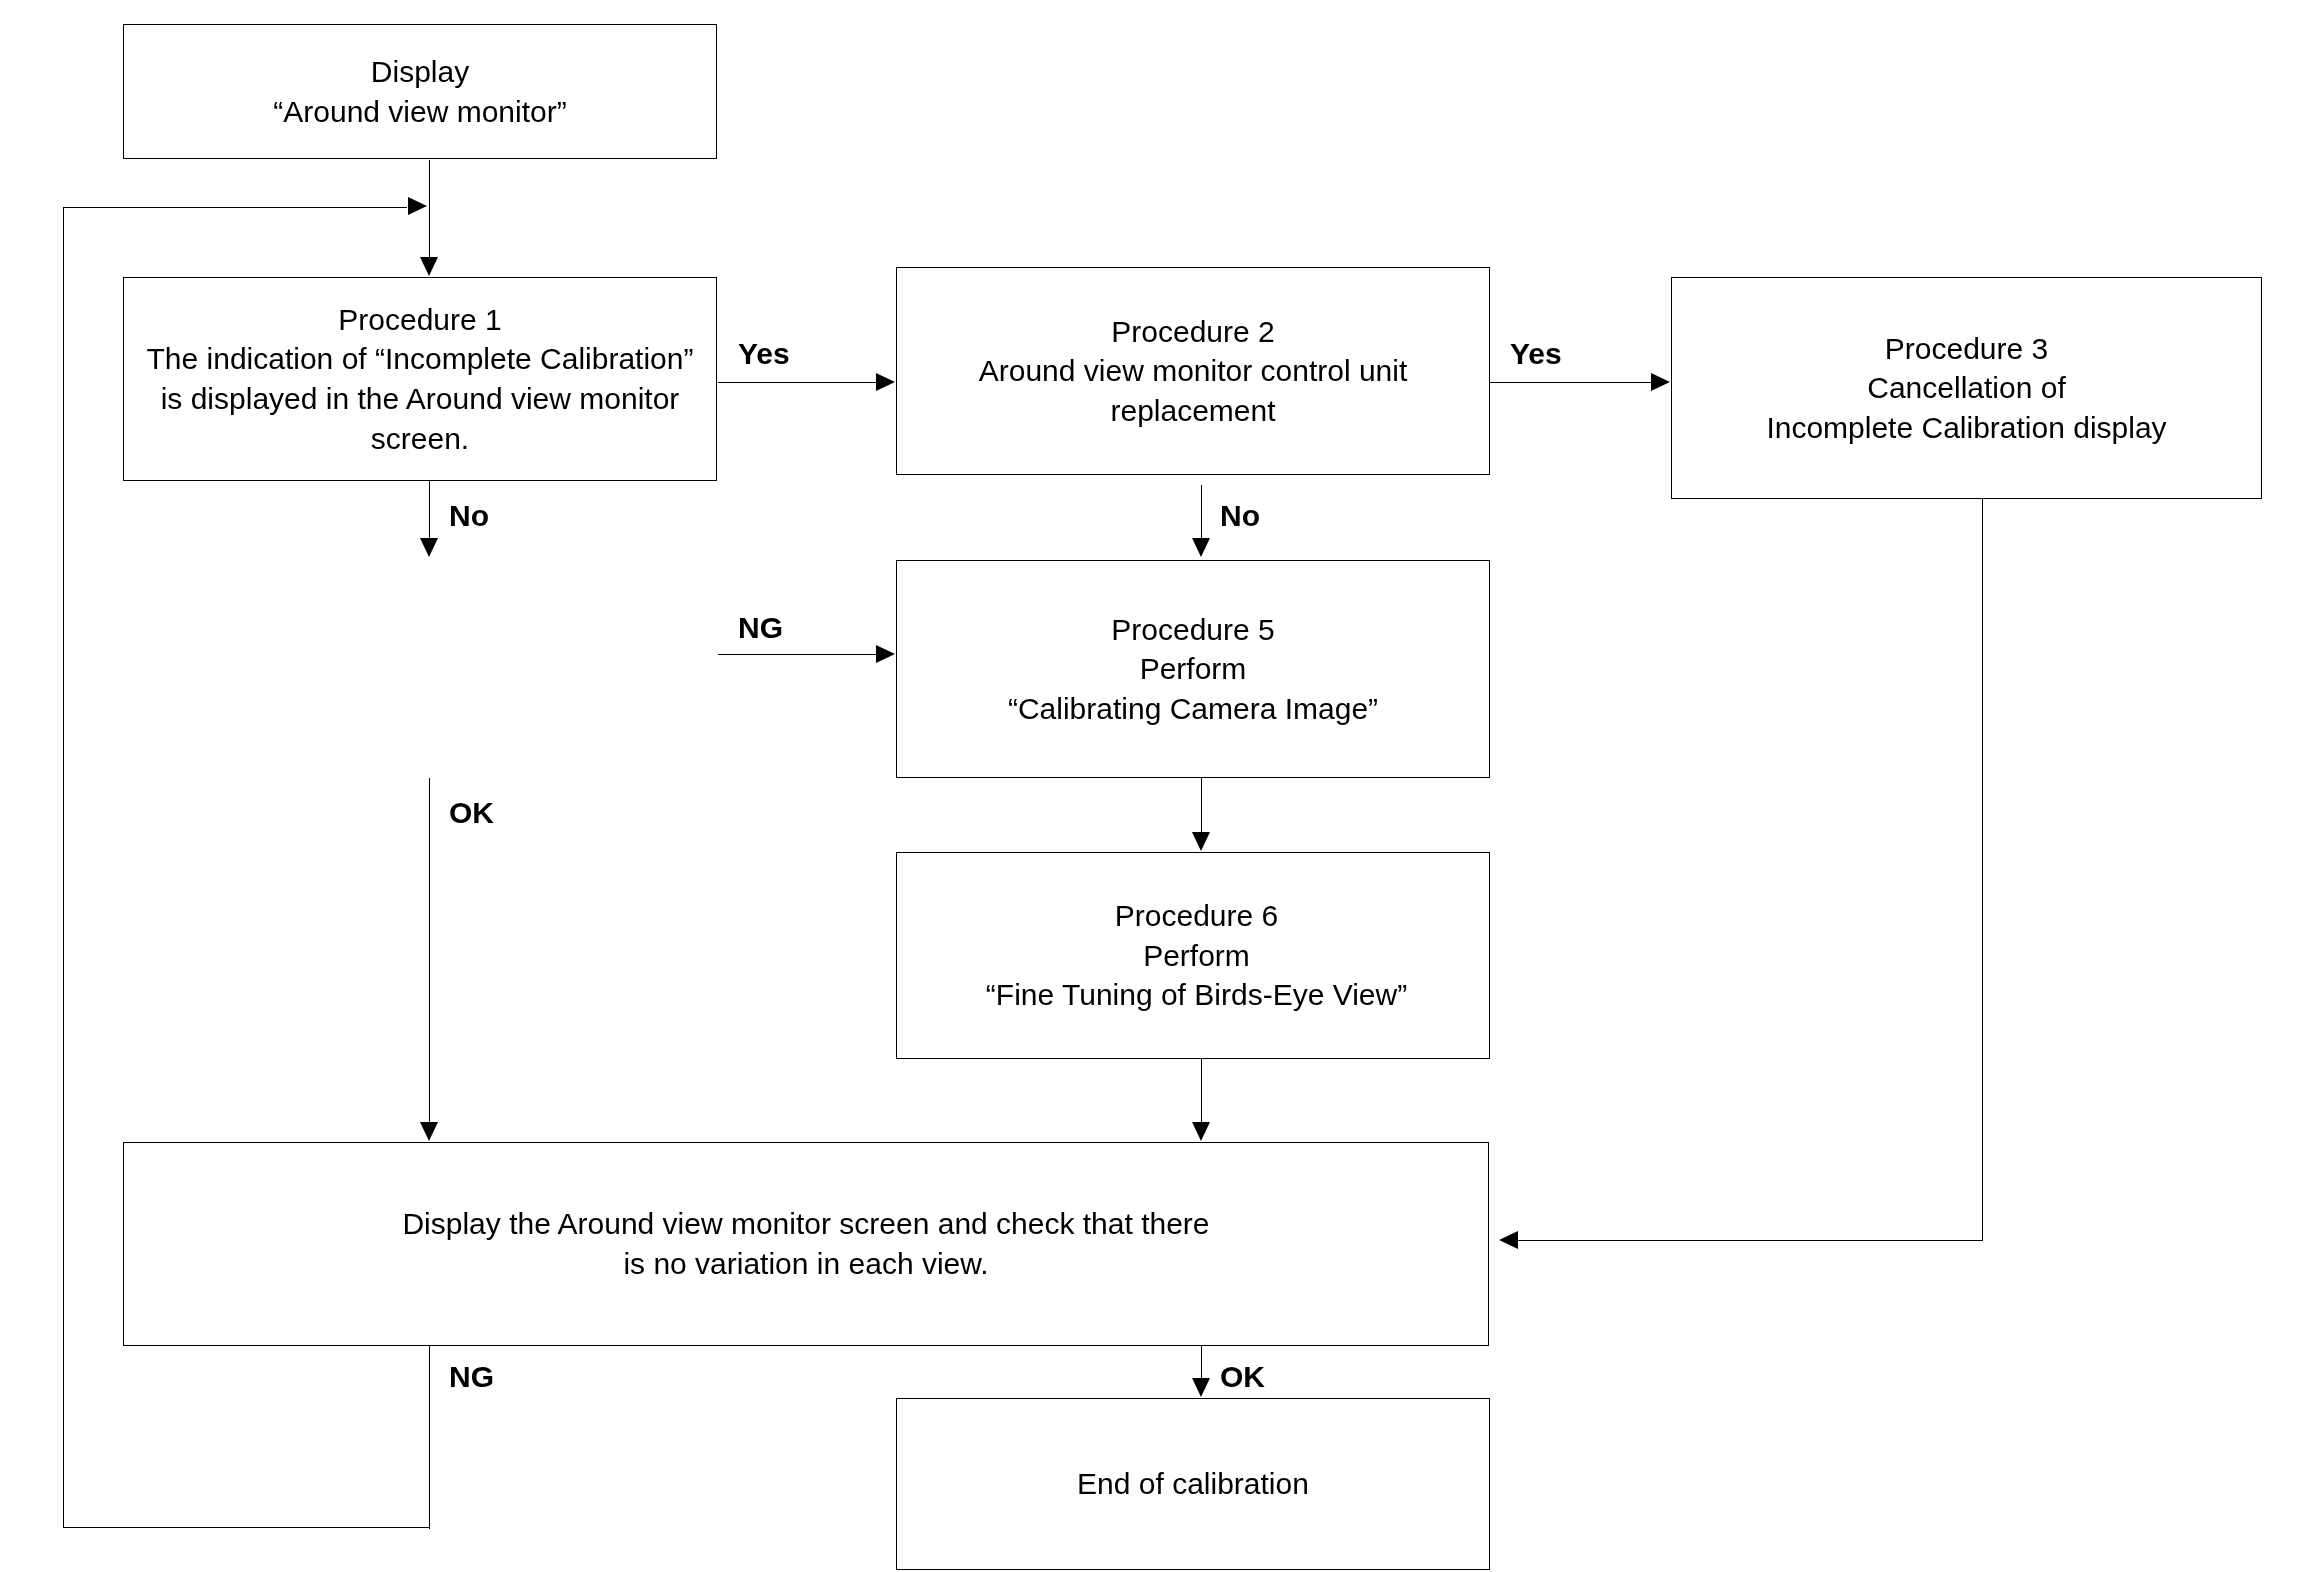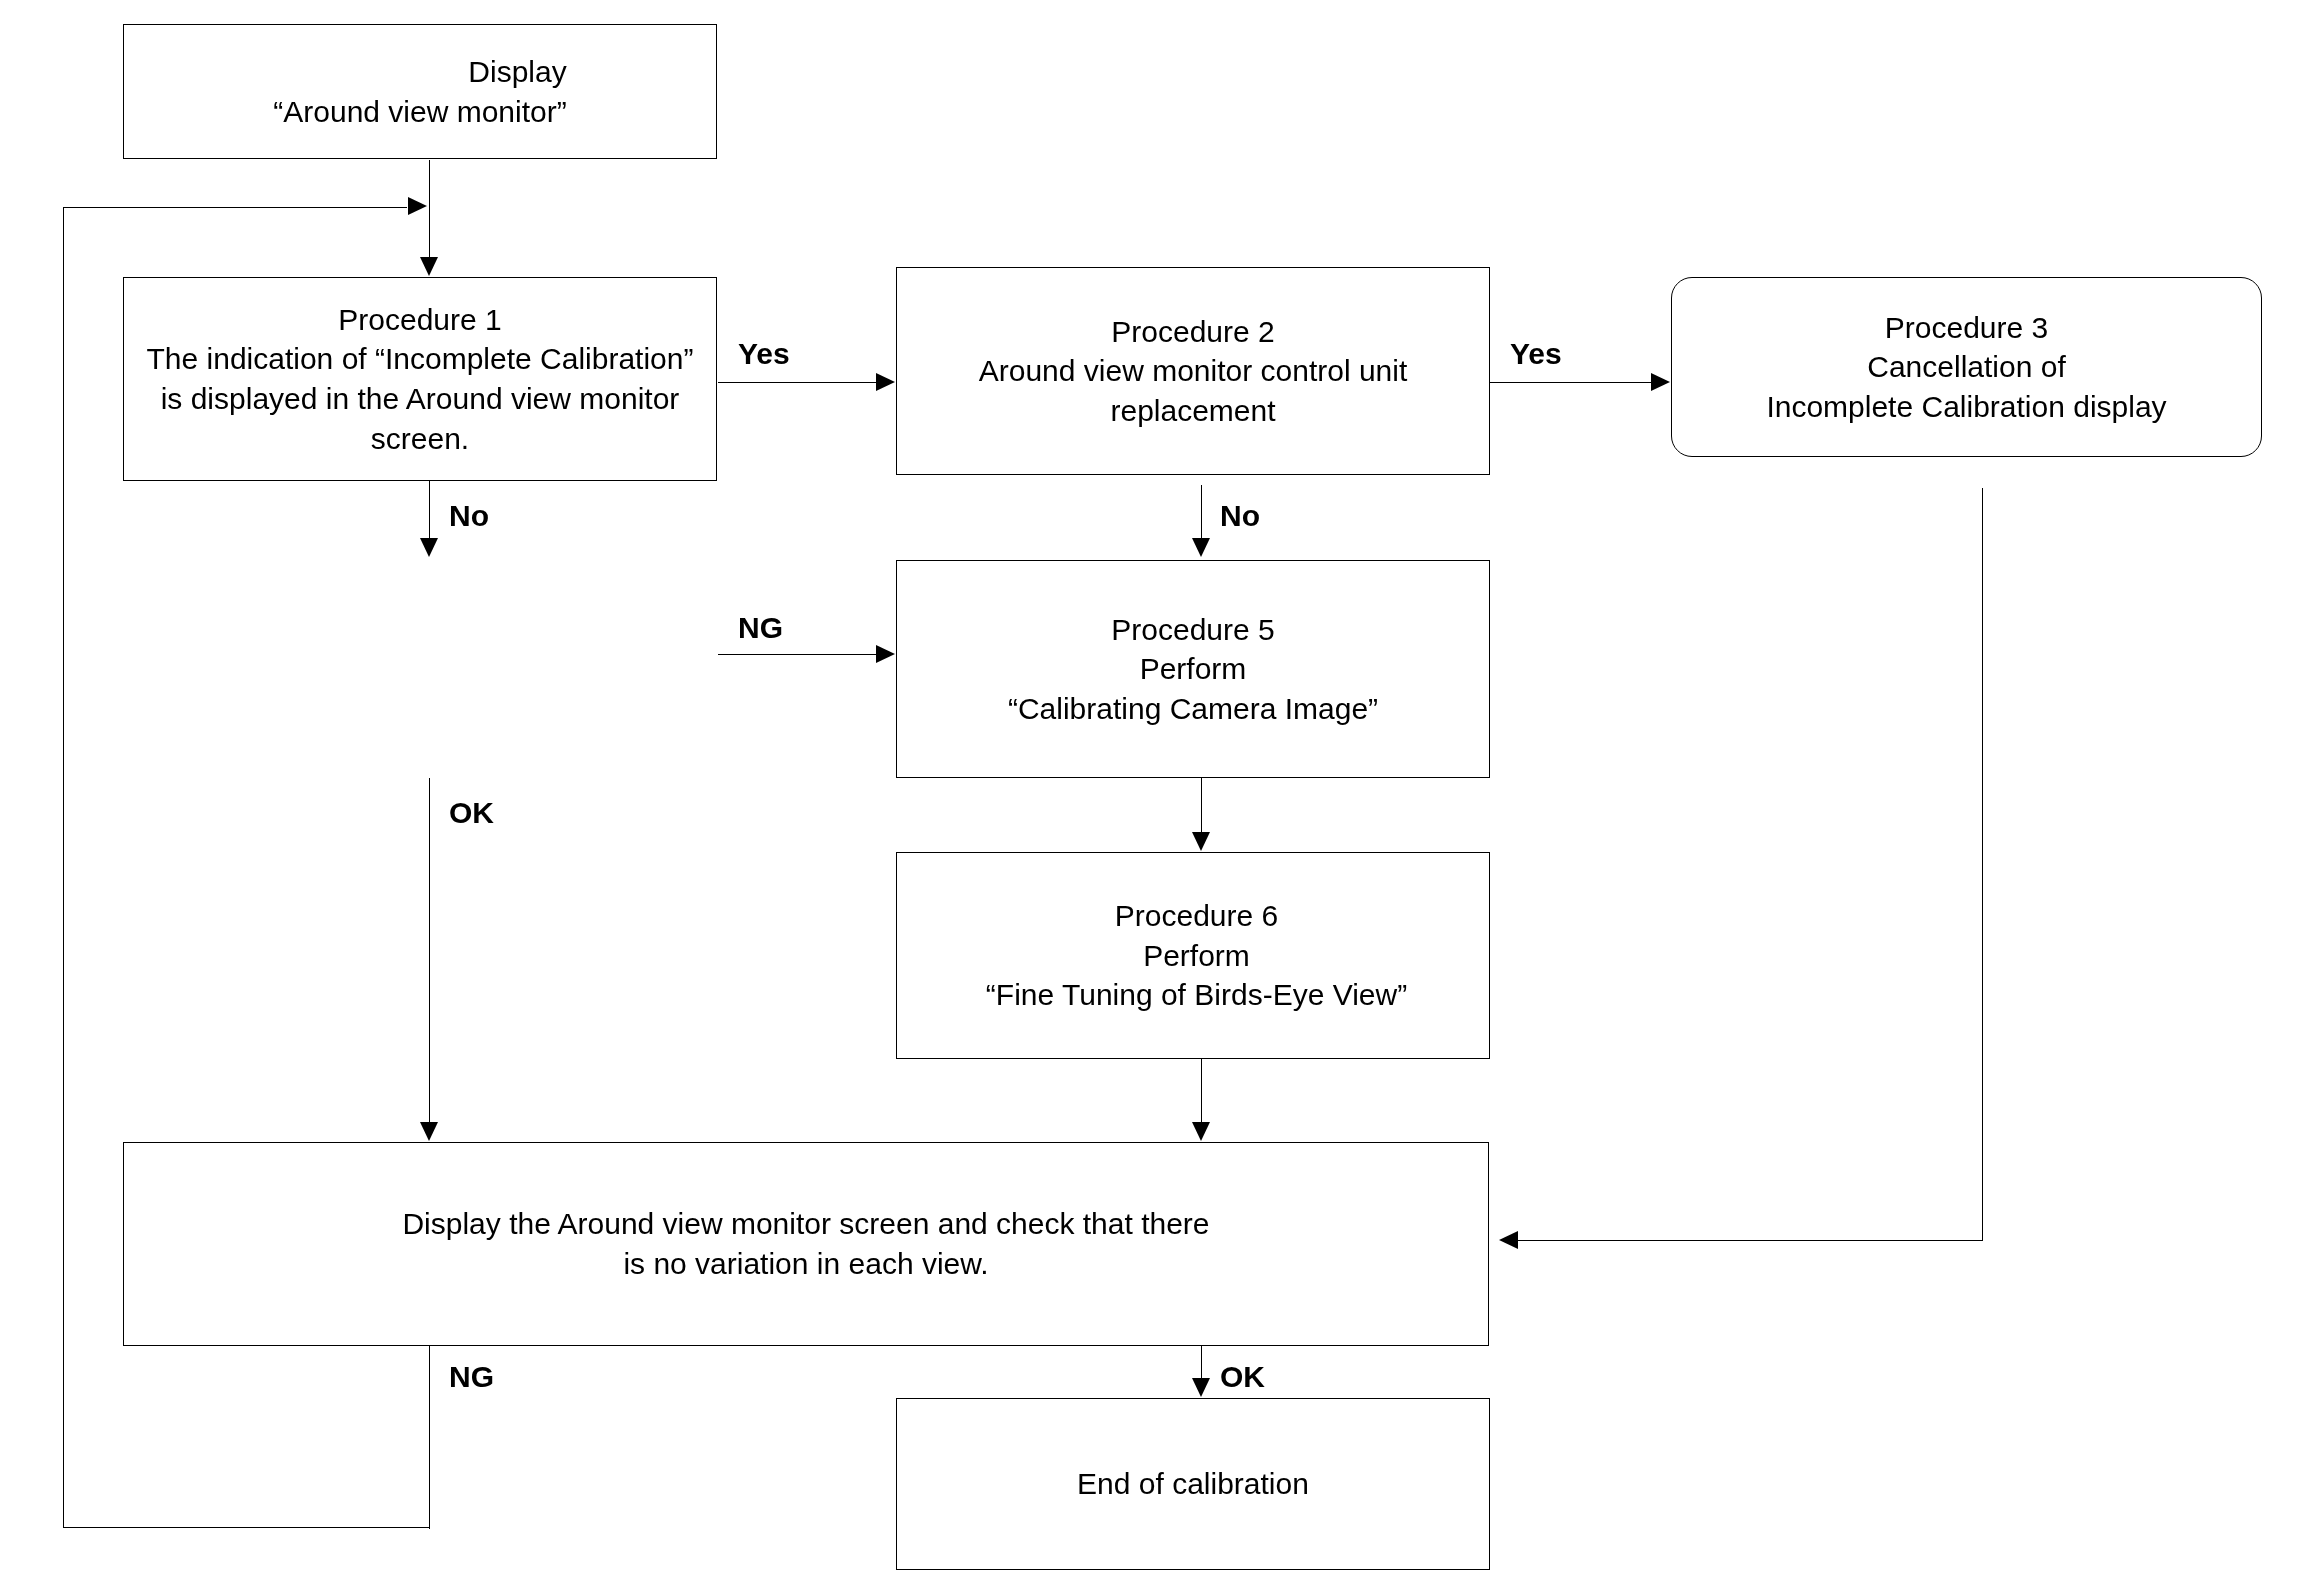--- a/index.html
+++ b/index.html
@@ -72,30 +72,30 @@
     border-top: 9.2px solid transparent;
     border-bottom: 9.2px solid transparent;
     border-right: 19.5px solid #000000;
   }
 </style>
 </head>
 <body>
 
 <div id="page">
 
-  <div class="node" style="left:123px; top:24px; width:594px; height:135px;text-align:right;">Display
+  <div class="node" style="left:123px; top:24px; width:594px; height:135px;">Display
 “Around view monitor”</div>
 
   <div class="node" style="left:123px; top:277px; width:594px; height:204px;">Procedure 1
 The indication of “Incomplete Calibration” is displayed in the Around view monitor screen.</div>
 
   <div class="node" style="left:896px; top:267px; width:594px; height:208px;">Procedure 2
 Around view monitor control unit replacement</div>
 
-  <div class="node" style="left:1671px; top:277px; width:591px; height:180px;border-radius:21px;">Procedure 3
+  <div class="node" style="left:1671px; top:277px; width:591px; height:222px;">Procedure 3
 Cancellation of
 Incomplete Calibration display</div>
 
 
   <div class="node" style="left:896px; top:560px; width:594px; height:218px;">Procedure 5
 Perform
 “Calibrating Camera Image”</div>
 
   <div class="node" style="left:896px; top:852px; width:594px; height:207px;padding-left:15px;">Procedure 6
 Perform

